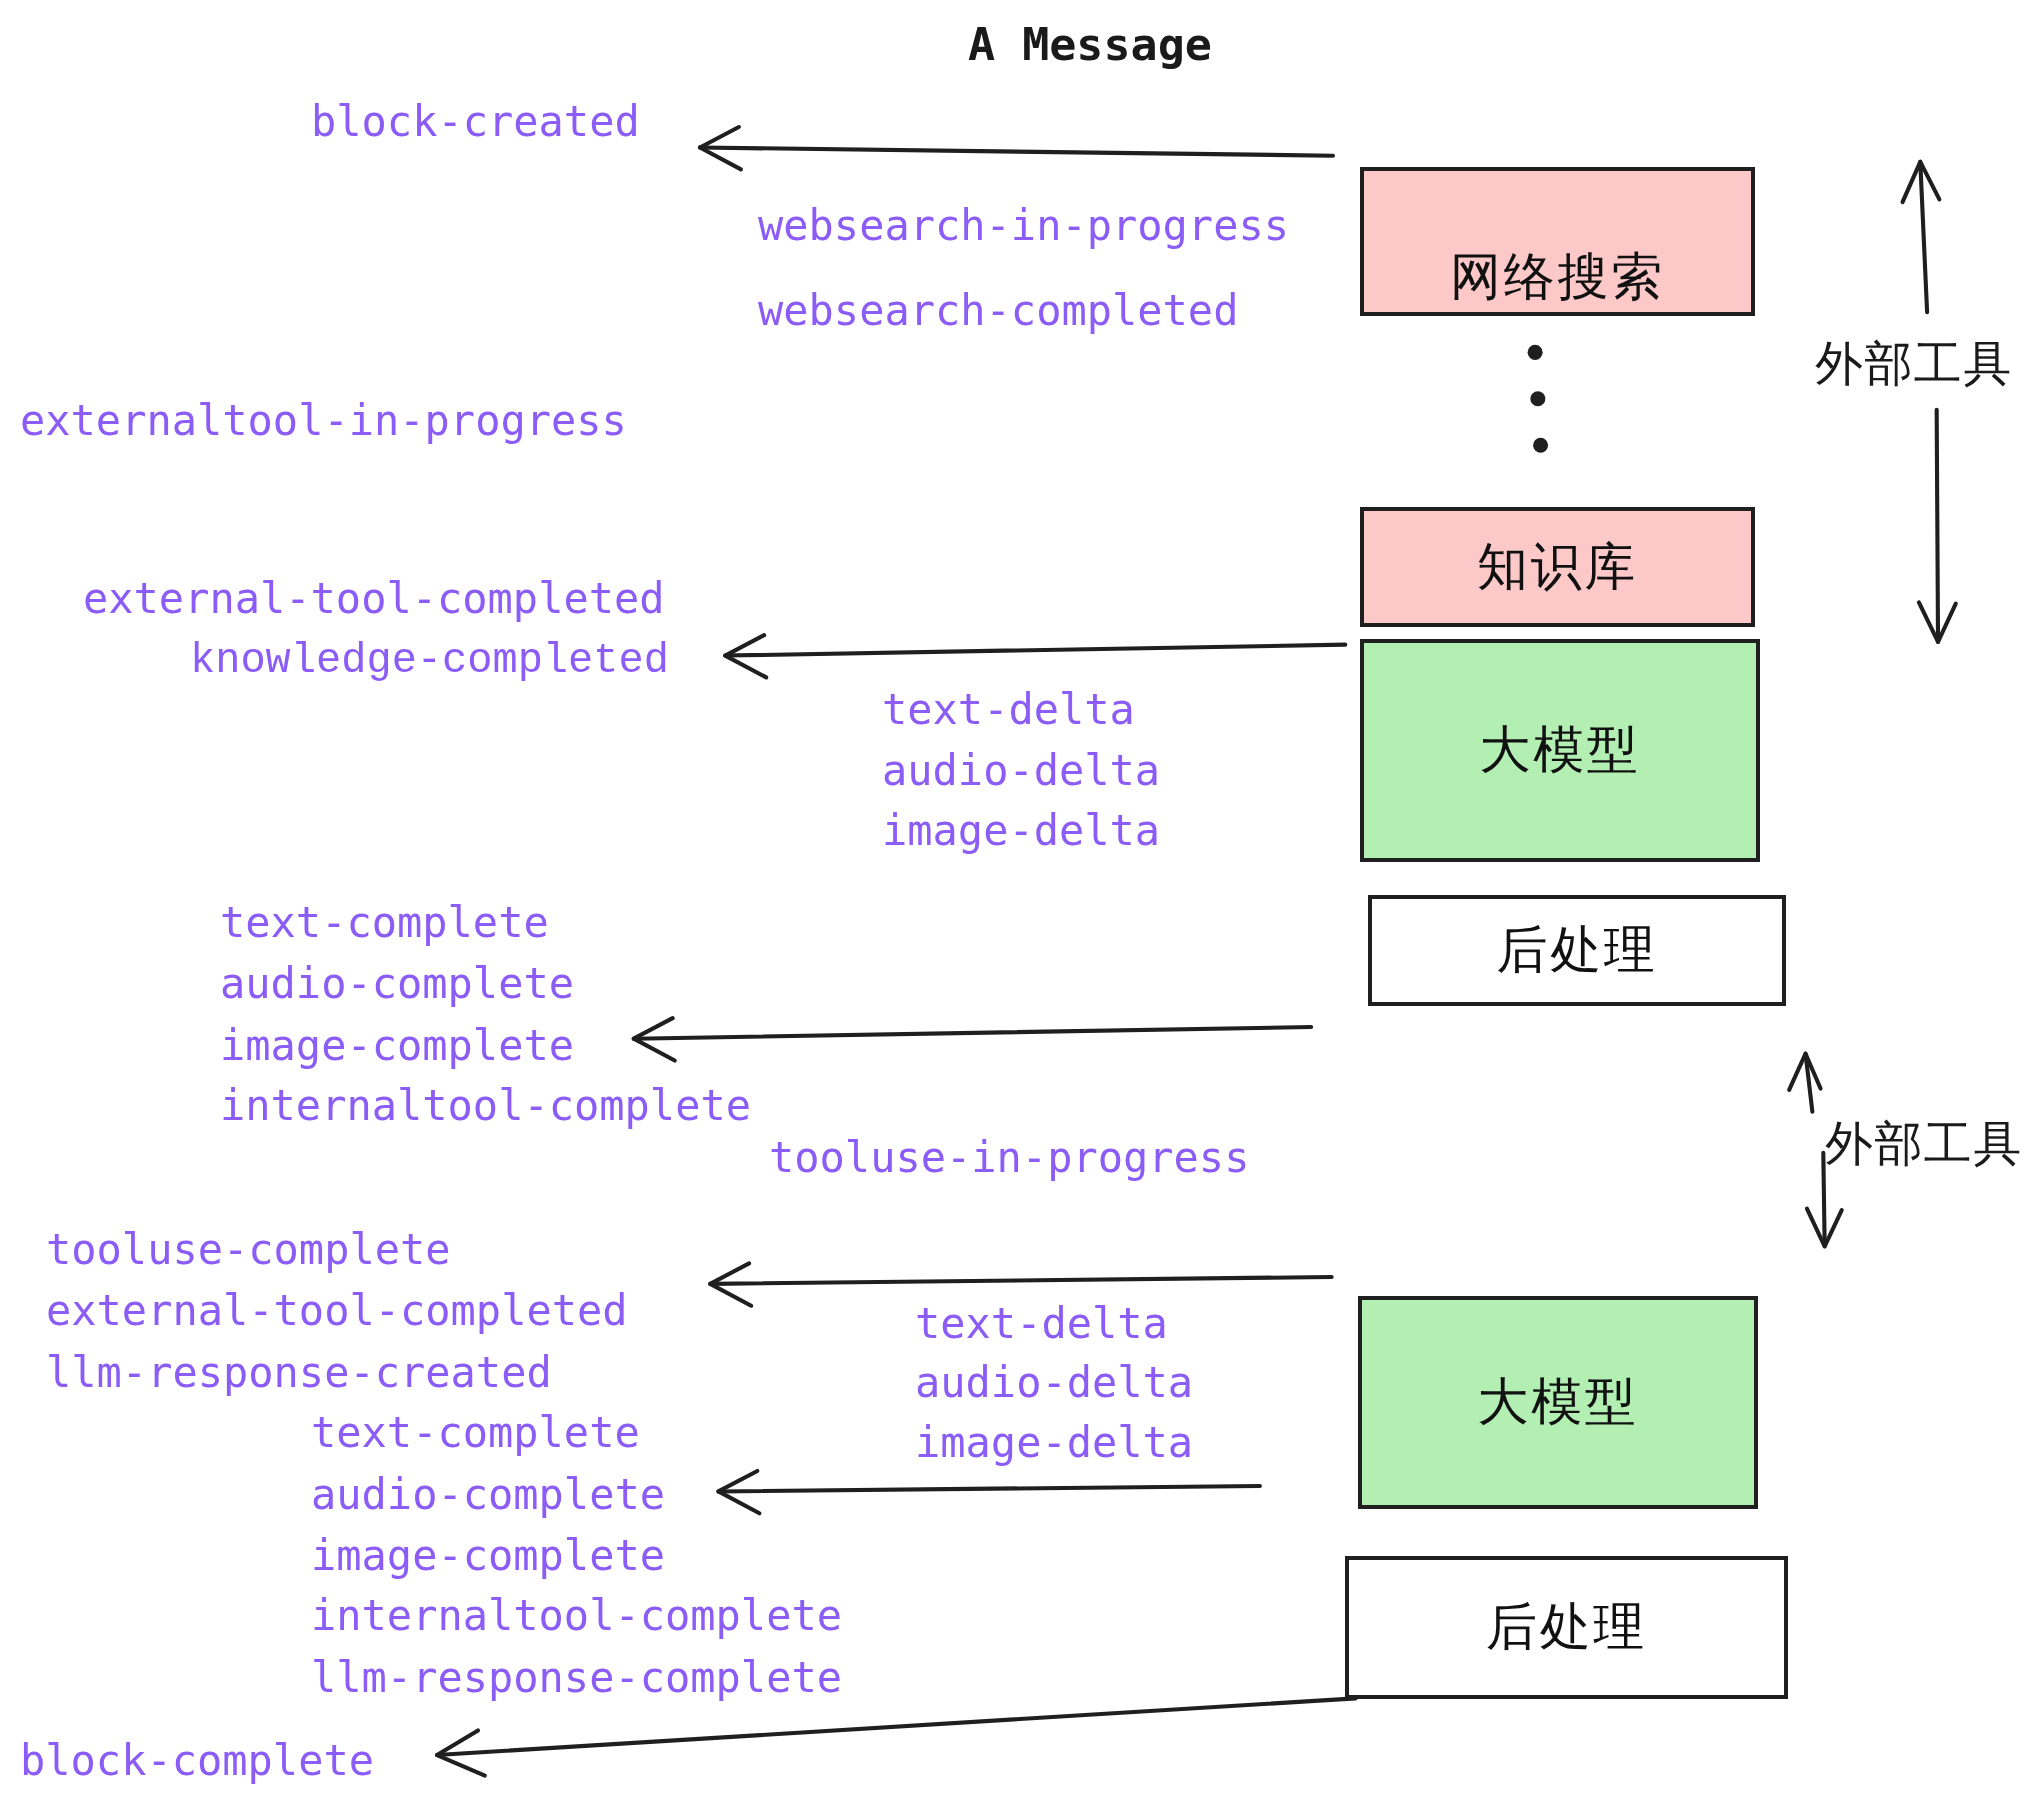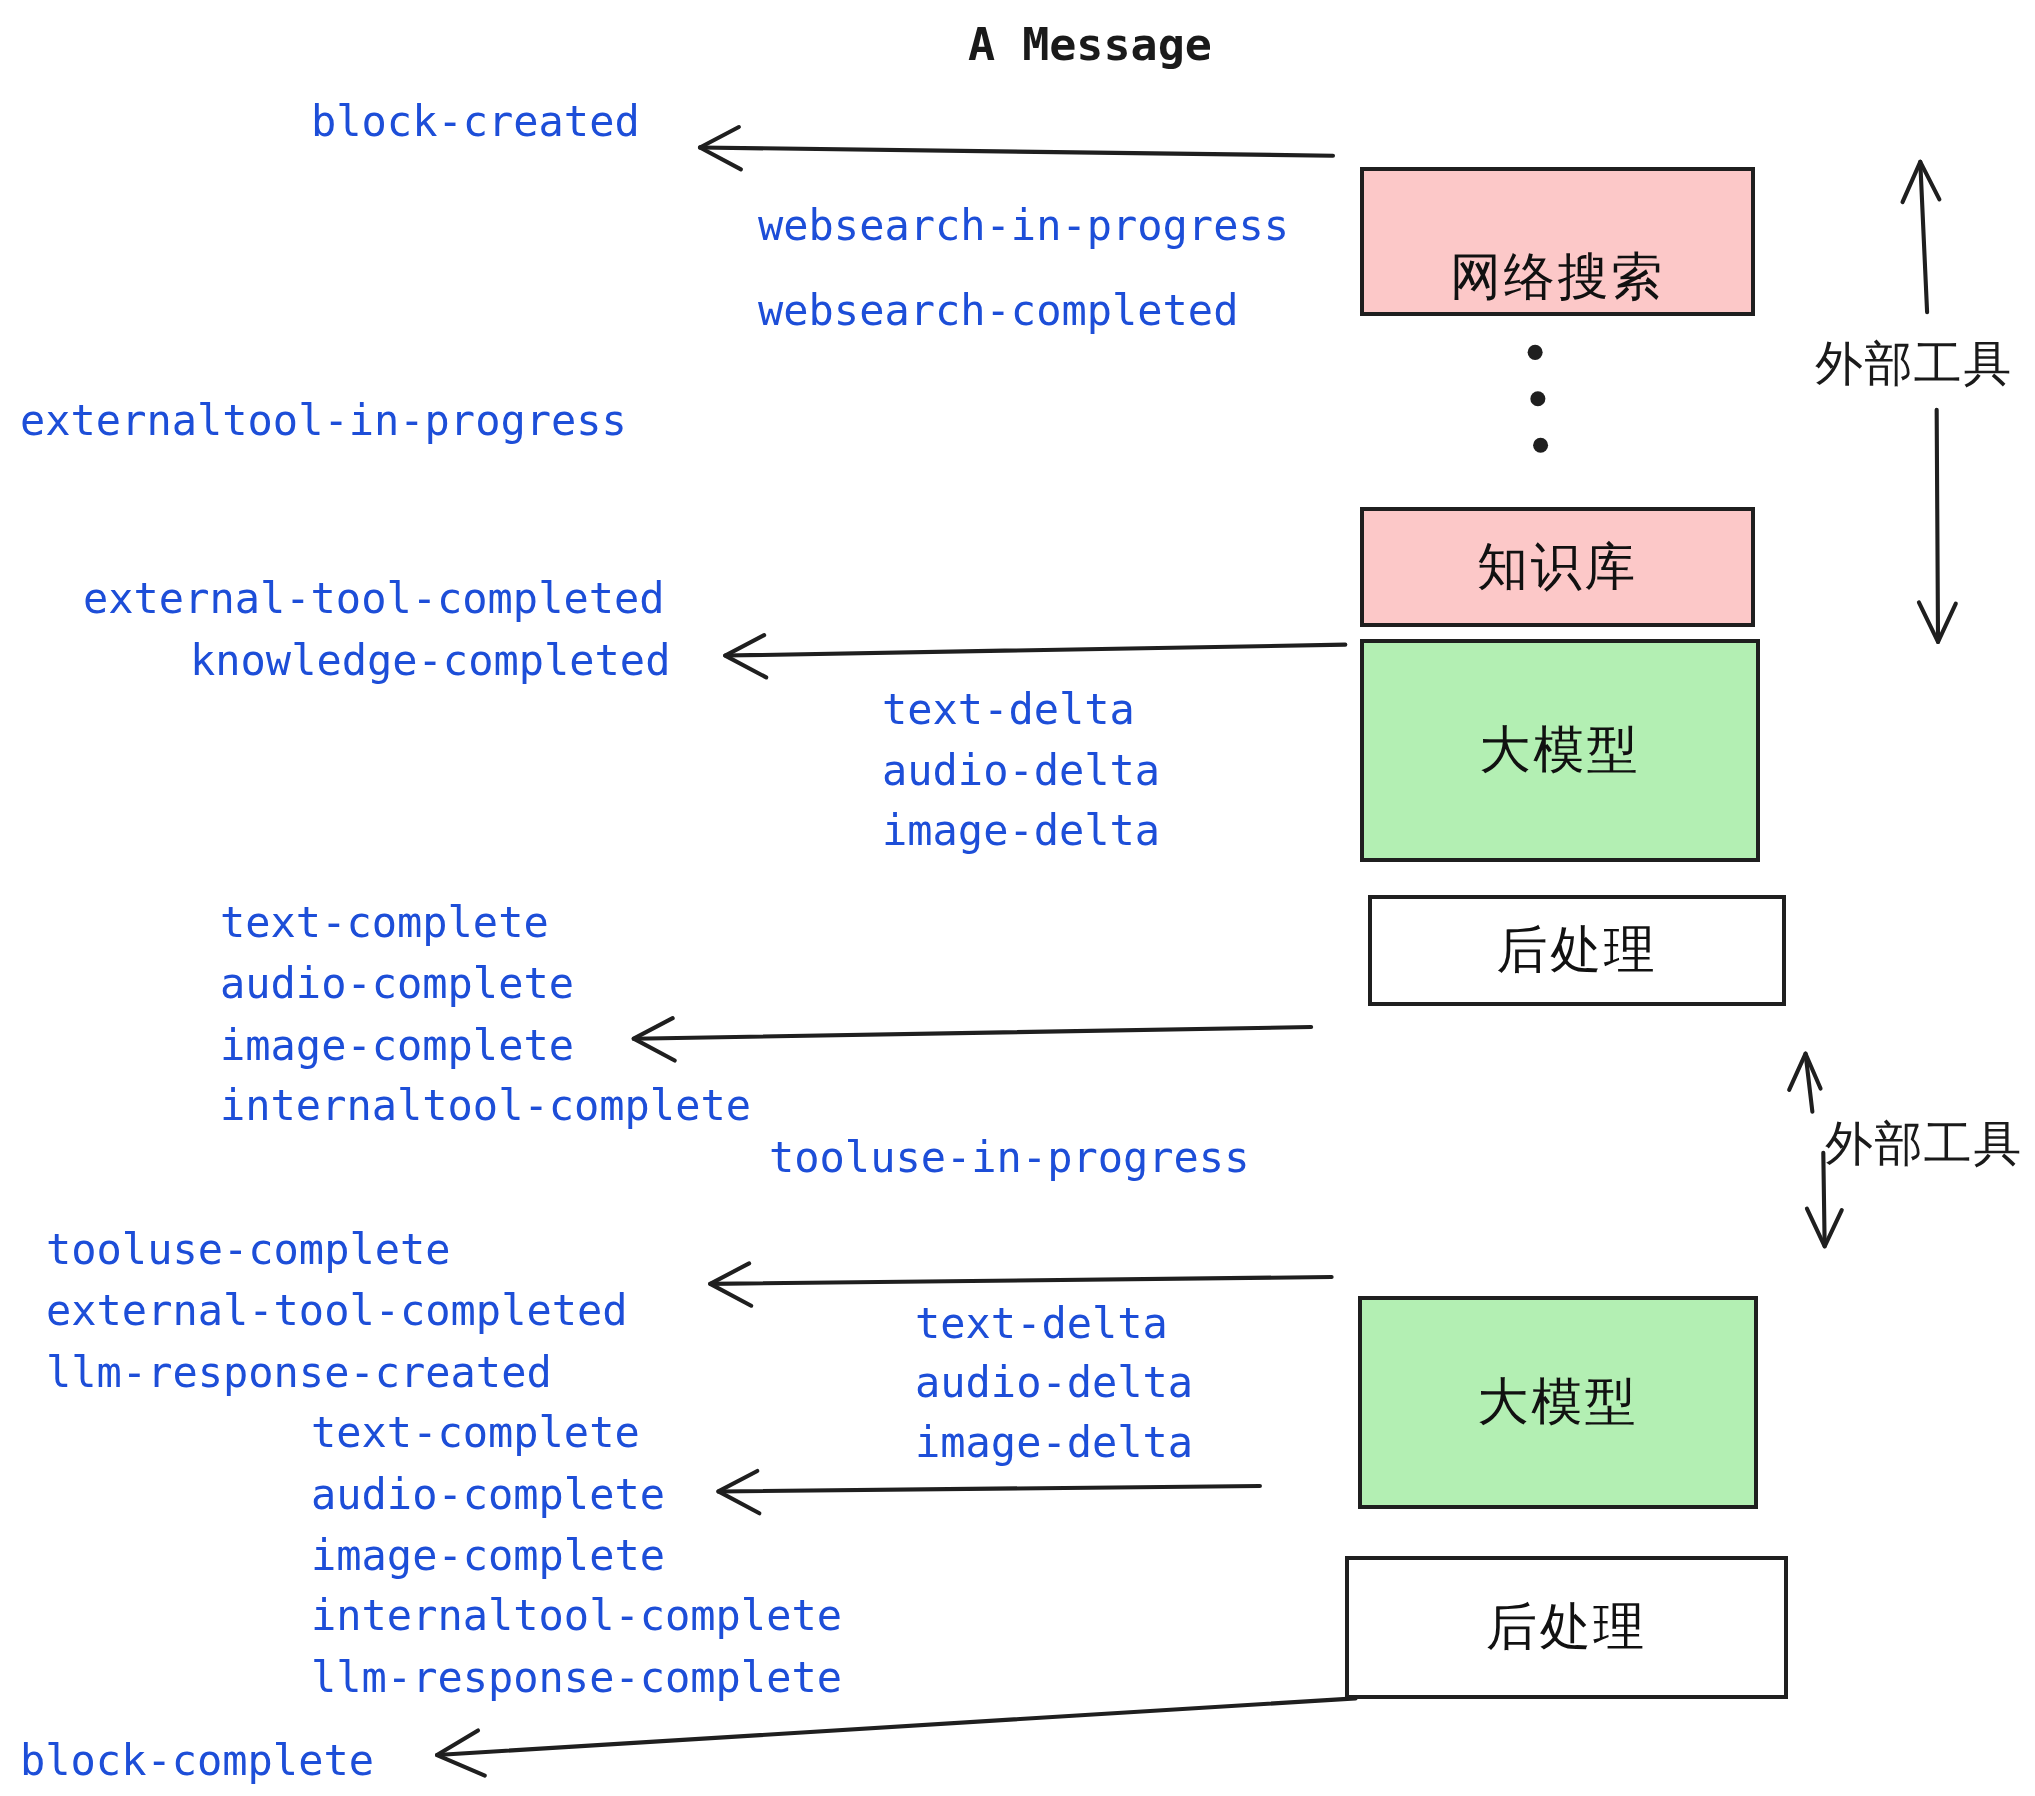--- a/index.html
+++ b/index.html
@@ -17,21 +17,21 @@
     font-size:45px;
     font-weight:600;
     color:#1a1a1a;
     white-space:nowrap;
     font-family:"DejaVu Sans Mono",monospace;
   }
   .ev{
     position:absolute;
     font-size:42px;
     line-height:44px;
-    color:#1d4ed8;
+    color:#8b5cf6;
     white-space:nowrap;
     font-family:"DejaVu Sans Mono",monospace;
   }
   .box{
     position:absolute;
     border:4.1px solid #1f1f1f;
     box-sizing:border-box;
     display:flex;
     align-items:center;
     justify-content:center;
@@ -71,21 +71,21 @@
   #side1{left:1825px;top:1112px;}
 
   
   #ev0 {left:311px; top:100px;}
   #ev1 {left:311px; top:161px;}
   #ev2 {left:758px;top:204px;text-align:right;}
   #ev3 {left:758px;top:289px;}
   #ev4 {left:20px;  top:399px;}
   #ev5 {left:775px;top:540px;}
   #ev6 {left:83px; top:577px;}
-  #ev7 {left:190px; top:639px;}
+  #ev7 {left:190px; top:639px;font-family:Liberation Mono, monospace;}
   #ev8 {left:882px;top:688px;}
   #ev9 {left:882px;top:749px;}
   #ev10{left:882px;top:809px;}
   #ev11{left:220px; top:901px;}
   #ev12{left:220px; top:962px;}
   #ev13{left:220px; top:1024px;}
   #ev14{left:220px; top:1084px;}
   #ev15{left:769px;top:1136px;}
   #ev16{left:46px;  top:1228px;}
   #ev17{left:46px;  top:1289px;}

